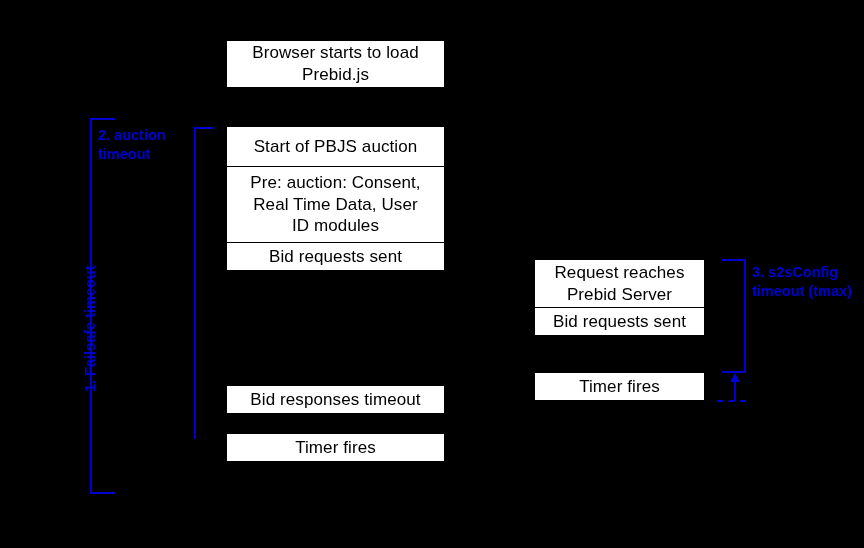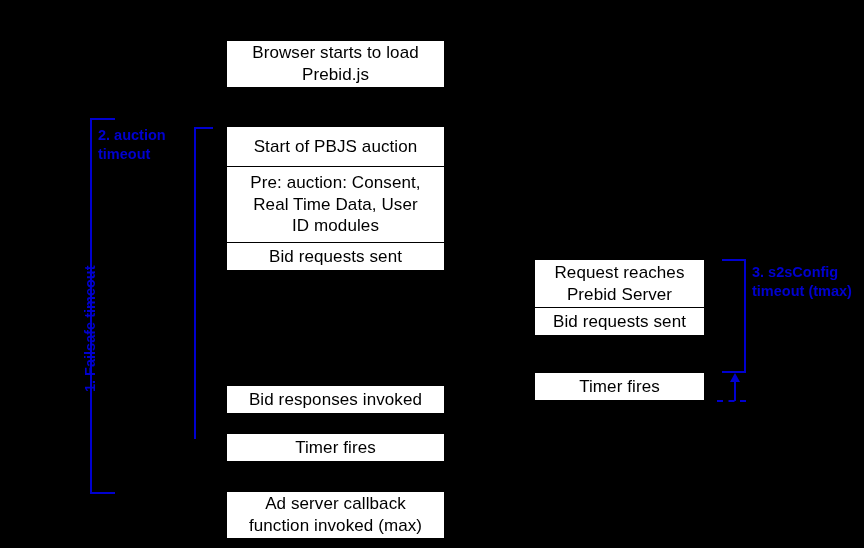--- a/index.html
+++ b/index.html
@@ -94,26 +94,24 @@
 Prebid.js</div>
 
   <div class="box" style="left:226px; top:126px; width:219px; height:41px;">Start of PBJS auction</div>
 
   <div class="box" style="left:226px; top:166px; width:219px; height:77px;">Pre: auction: Consent,
 Real Time Data, User
 ID modules</div>
 
   <div class="box" style="left:226px; top:242px; width:219px; height:29px;">Bid requests sent</div>
 
-  <div class="box" style="left:226px; top:385px; width:219px; height:29px;">Bid responses invoked</div>
+  <div class="box" style="left:226px; top:385px; width:219px; height:29px;">Bid responses timeout</div>
 
   <div class="box" style="left:226px; top:433px; width:219px; height:29px;">Timer fires</div>
 
-  <div class="box" style="left:226px; top:491px; width:219px; height:48px;">Ad server callback
-function invoked (max)</div>
 
   <div class="box" style="left:534px; top:259px; width:171px; height:49px;">Request reaches
 Prebid Server</div>
 
   <div class="box" style="left:534px; top:307px; width:171px; height:29px;">Bid requests sent</div>
 
   <div class="box" style="left:534px; top:372px; width:171px; height:29px;">Timer fires</div>
 
   <div class="vline" style="left:90px; top:118px; height:376px;"></div>
   <div class="hline" style="left:90px; top:118px; width:25px;"></div>

